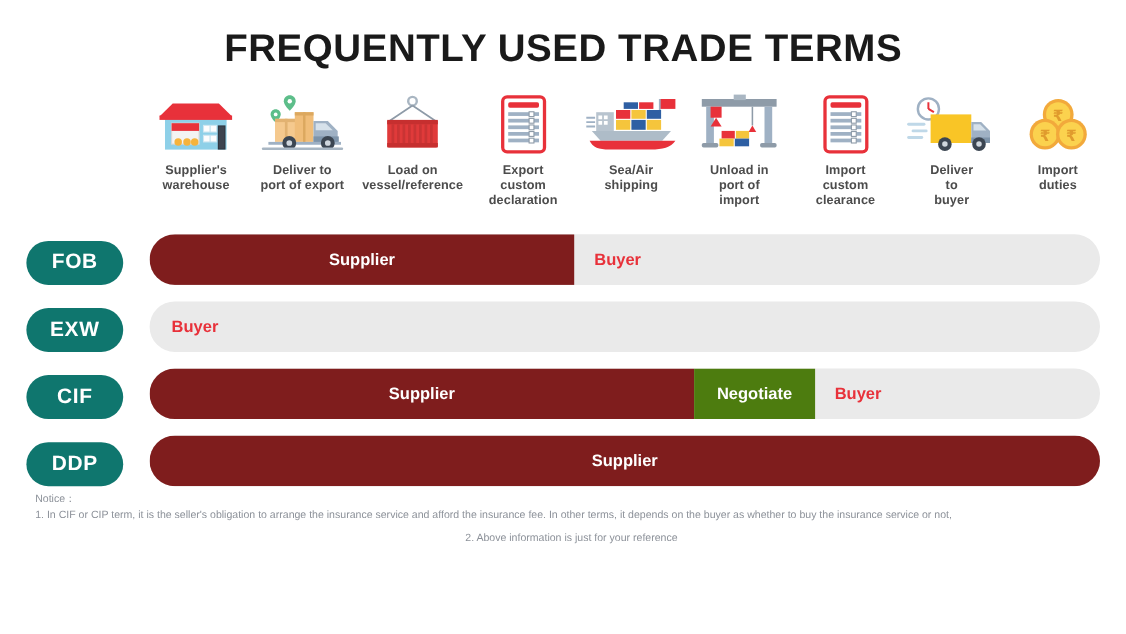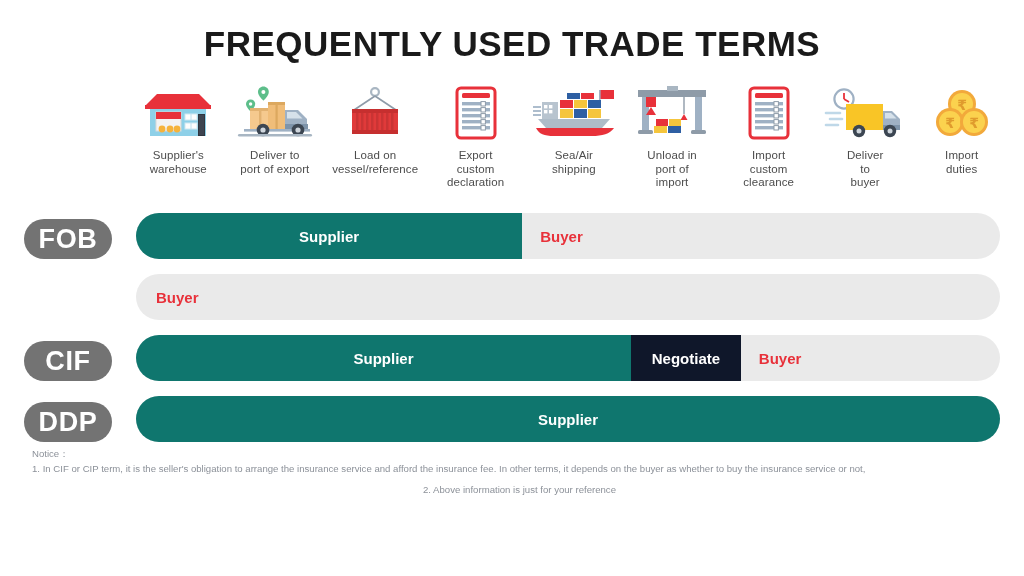--- a/index.html
+++ b/index.html
@@ -22,46 +22,46 @@
 
   
   .steps {
     position: absolute; top: 84px; left: 130px; width: 880px; height: 115px;
     display: flex; align-items: flex-start;
   }
   .step { width: 100px; display: flex; flex-direction: column; align-items: center; }
   .step .art { height: 56px; display:flex; align-items:flex-end; justify-content:center; }
   .step .cap {
     margin-top: 9px; text-align: center;
-    font-size: 11.5px; line-height: 13.5px; font-weight: 400;
+    font-size: 11.5px; line-height: 13.5px; font-weight: 700;
     color: #4c4c4c; letter-spacing: .1px;
     white-space: pre-line;
   }
   .step.w-wide { width: 108px; }
 
   
   .rows { position: absolute; top: 213px; left: 0; width: 1024px; }
   .row { position: relative; height: 58px; margin-bottom: 3px; }
   .badge {
     position: absolute; left: 24px; top: 6px;
     width: 88px; height: 40px; border-radius: 20px;
-    background: #737373;
+    background: #0f766e;
     display: flex; align-items: center; justify-content: center;
-    color: #ffffff; font-size: 27px; font-weight: 700; letter-spacing: .6px;
+    color: #ffffff; font-size: 19px; font-weight: 700; letter-spacing: .6px;
   }
   .track {
     position: absolute; left: 136px; top: 0; width: 864px; height: 46px;
     background: #EAEAEA; border-radius: 23px; overflow: hidden;
   }
   .seg {
     position: absolute; top: 0; height: 46px;
     display: flex; align-items: center;
   }
-  .seg.supplier { left: 0; background: #0f766e; }
-  .seg.negotiate { background: #0f172a; }
+  .seg.supplier { left: 0; background: #7f1d1d; }
+  .seg.negotiate { background: #4d7c0f; }
   .seg.buyer { background: transparent; }
   .seg-label { width: 100%; text-align: center; font-size: 15px; font-weight: 600; }
   .seg.supplier .seg-label { color: #ffffff; }
   .seg.negotiate .seg-label { color: #ffffff; }
   .seg.buyer .seg-label { color: #E8313A; text-align: left; padding-left: 18px; }
   .seg.buyer.wide .seg-label { padding-left: 20px; }
 
   
   .notice {
     position: absolute; left: 32px; top: 447px; width: 975px;
@@ -328,20 +328,21 @@
         <div class="seg supplier" style="left:0%;width:44.7%;">
           <span class="seg-label">Supplier</span>
         </div>
         <div class="seg buyer" style="left:44.7%;width:55.3%;">
           <span class="seg-label">Buyer</span>
         </div>
       </div>
     </div>
 
     <div class="row">
+      <div class="badge">EXW</div>
       <div class="track">
         <div class="seg buyer wide" style="left:0%;width:100%;">
           <span class="seg-label">Buyer</span>
         </div>
       </div>
     </div>
 
     <div class="row">
       <div class="badge">CIF</div>
       <div class="track">

